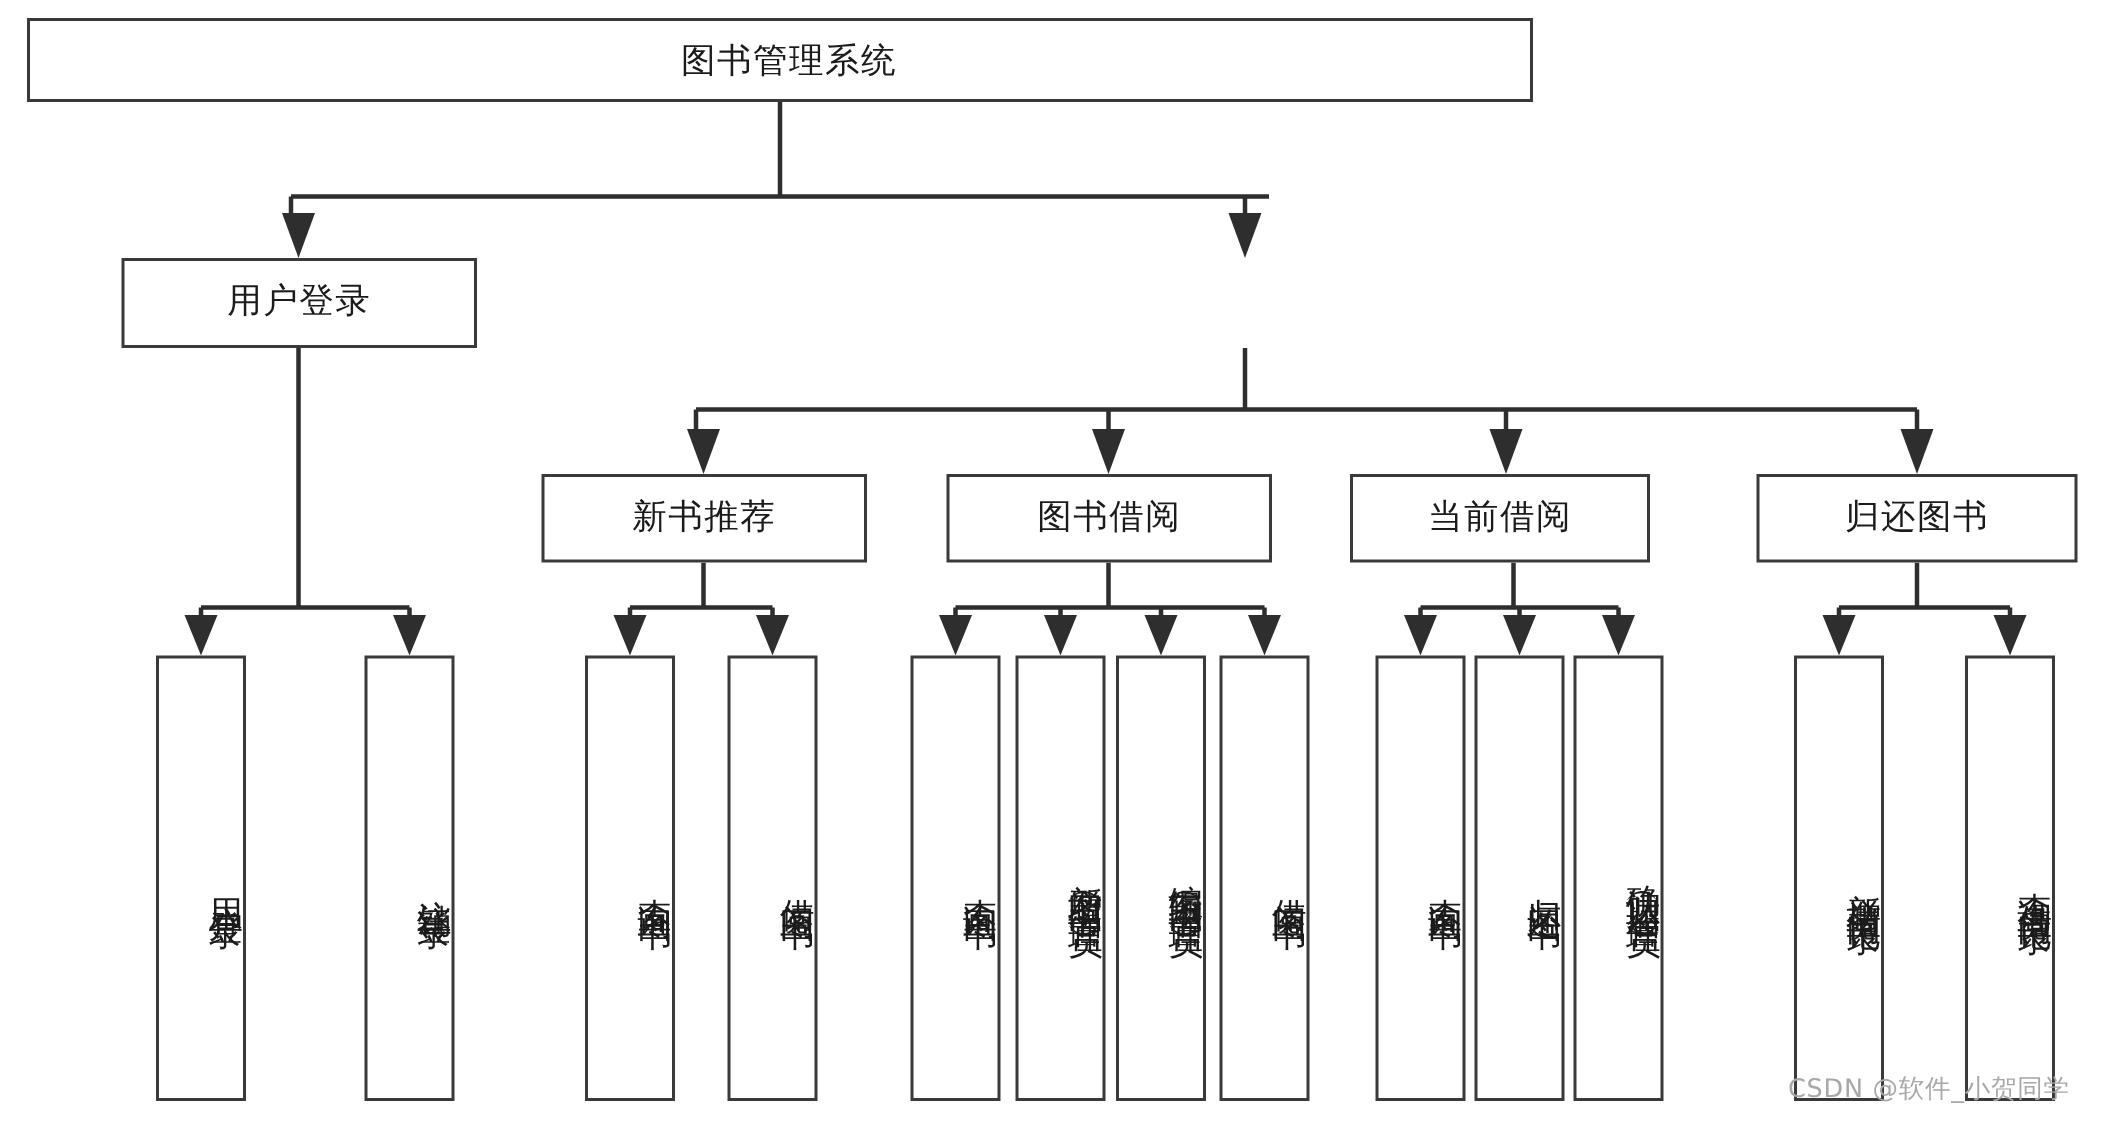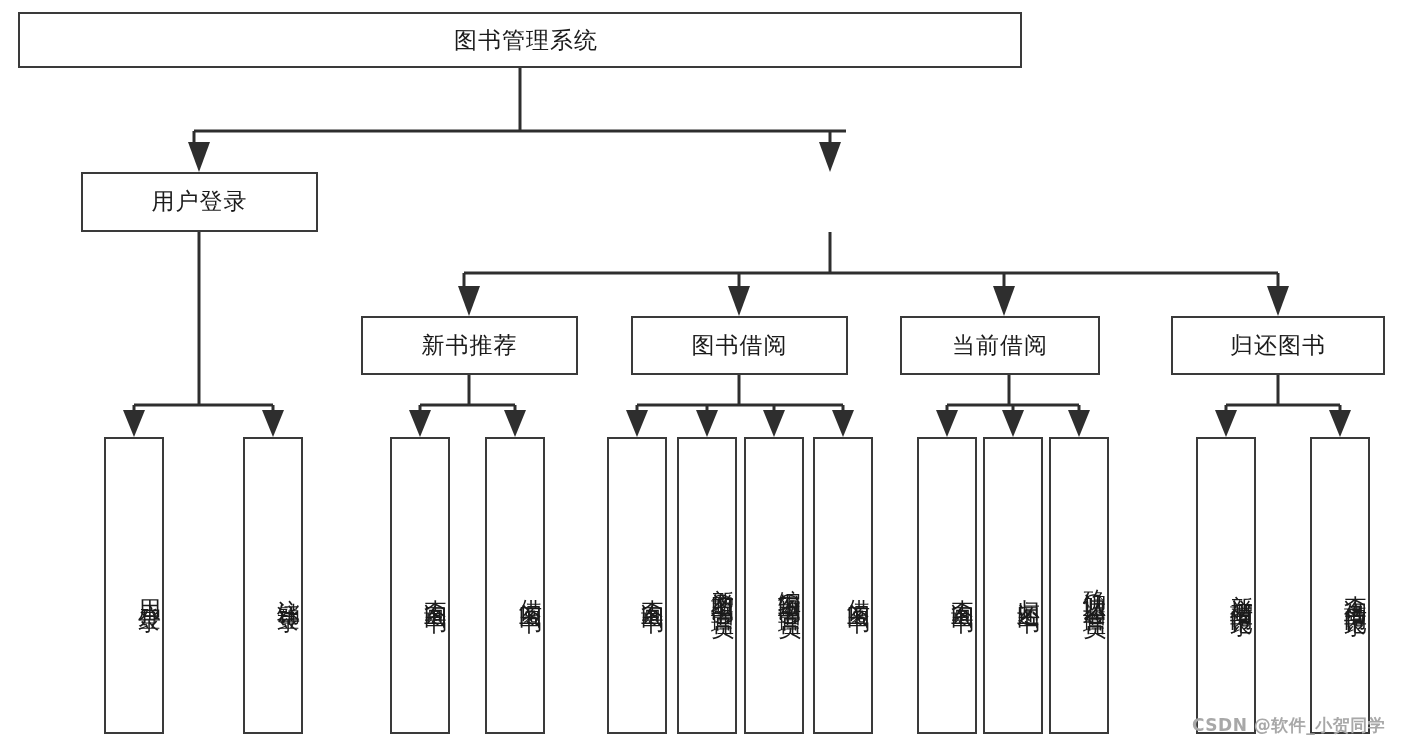--- a/index.html
+++ b/index.html
@@ -65,21 +65,20 @@
   }
   .watermark {
     position: absolute;
     left: 1192px;
     top: 714px;
     font-size: 17px;
     color: #a8a8a8;
     letter-spacing: 0.5px;
     z-index: 5;
     white-space: nowrap;
-    font-weight: bold;
   }
 </style>
 </head>
 <body>
 
 <div id="canvas">
 
   <svg id="wires" viewBox="0 0 1405 747" xmlns="http://www.w3.org/2000/svg">
     <defs>
       <marker id="arrow" viewBox="0 0 10 12" refX="5" refY="11" markerWidth="10" markerHeight="12" orient="auto-start-reverse">

